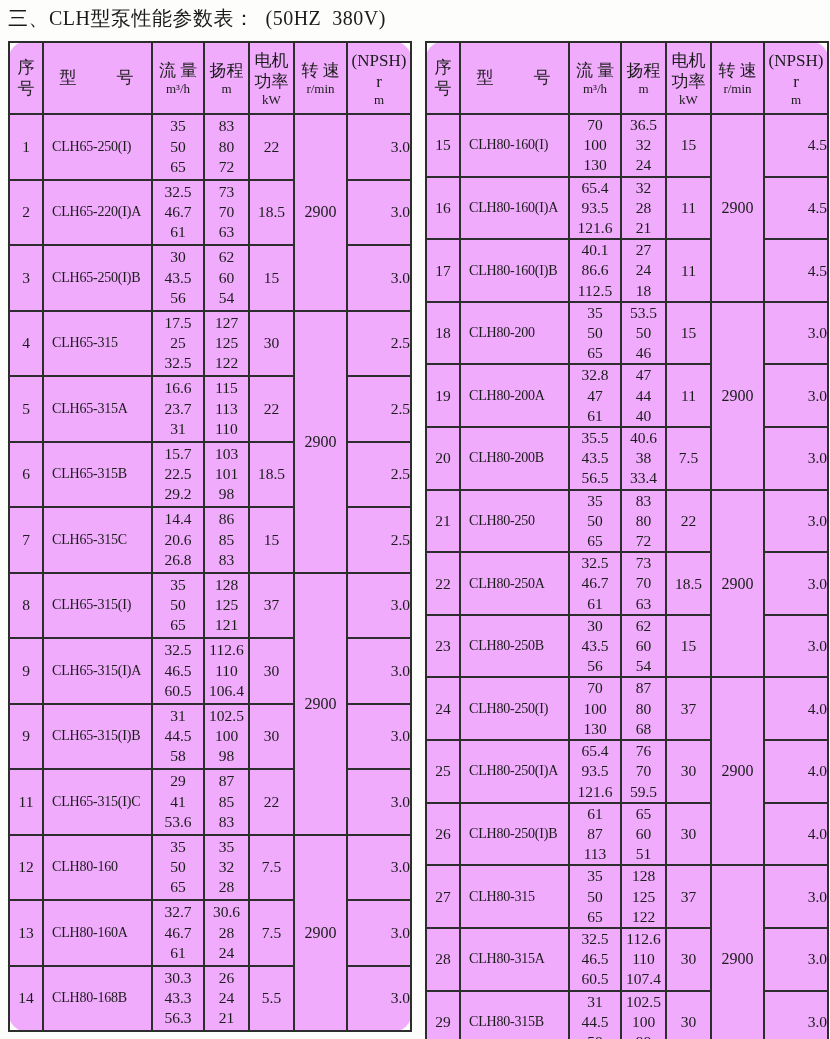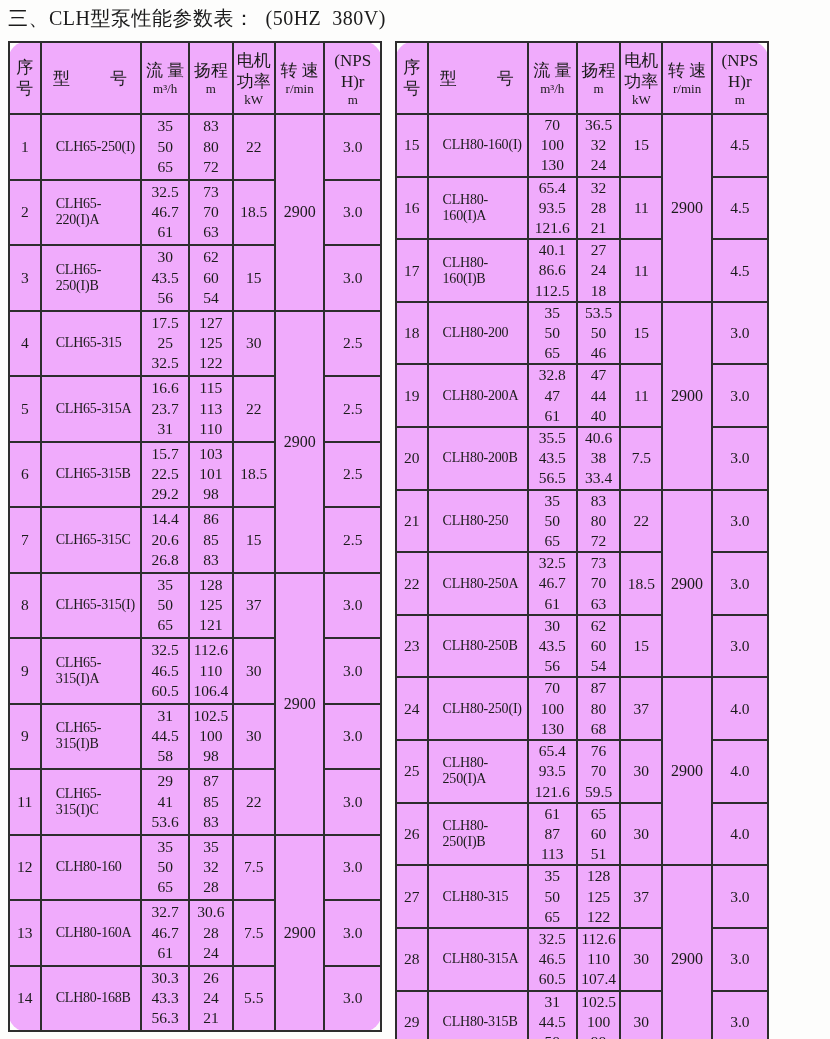--- a/index.html
+++ b/index.html
@@ -3,47 +3,47 @@
 <meta charset="utf-8">
 <style>
   html,body{margin:0;padding:0;}
   body{
     width:830px;height:1039px;
     background:#fdfdfc;
     color:#1b1b1b;
     font-family:"Liberation Serif","DejaVu Serif",serif;
     overflow:hidden;
   }
-  .page{width:769px;height:1039px;position:relative;}
+  .page{width:830px;height:1039px;position:relative;}
   .title{
     padding:5px 0 9px 8px;
     font-size:20px;
     letter-spacing:0.5px;
     white-space:pre;
   }
   .tables{display:flex;gap:13px;padding-left:8px;align-items:flex-start;}
   table{border-collapse:collapse;table-layout:fixed;background:#f0abfc;border-radius:20px;}
   th,td{
     border:2px solid #2d2d2d;
     text-align:center;
     vertical-align:middle;
     padding:0;
     overflow:hidden;
   }
   thead th{height:70px;font-weight:normal;}
   .h-zh{font-size:17px;line-height:21px;word-break:break-all;padding:0 1px;}
-  .h-model{letter-spacing:2px;}
+  .h-model{letter-spacing:2px;font-family:Liberation Mono, monospace;}
   .h-unit{font-size:13px;line-height:15px;}
   td.c-no{font-size:15.5px;}
-  td.c-model{text-align:left;padding-left:14px;font-size:14px;letter-spacing:-0.2px;}
+  td.c-model{text-align:left;padding-left:8px;font-size:14px;letter-spacing:-0.2px;}
   td.c-flow,td.c-head{font-size:15.5px;}
   .vline{line-height:20.2px;}
   td.c-power{font-size:15.5px;}
   td.c-speed{font-size:16px;}
-  td.c-npsh{font-size:15.5px;}
+  td.c-npsh{font-size:15.5px;text-align:right;}
   .tbl-left tbody tr{height:65.5px;}
   .tbl-right tbody tr{height:61.1px;}
 </style>
 </head>
 <body>
 
 <div class="page">
   <div class="title">三、CLH型泵性能参数表：  (50HZ  380V)</div>
   <div class="tables">
     <div id="table-mount-0">

